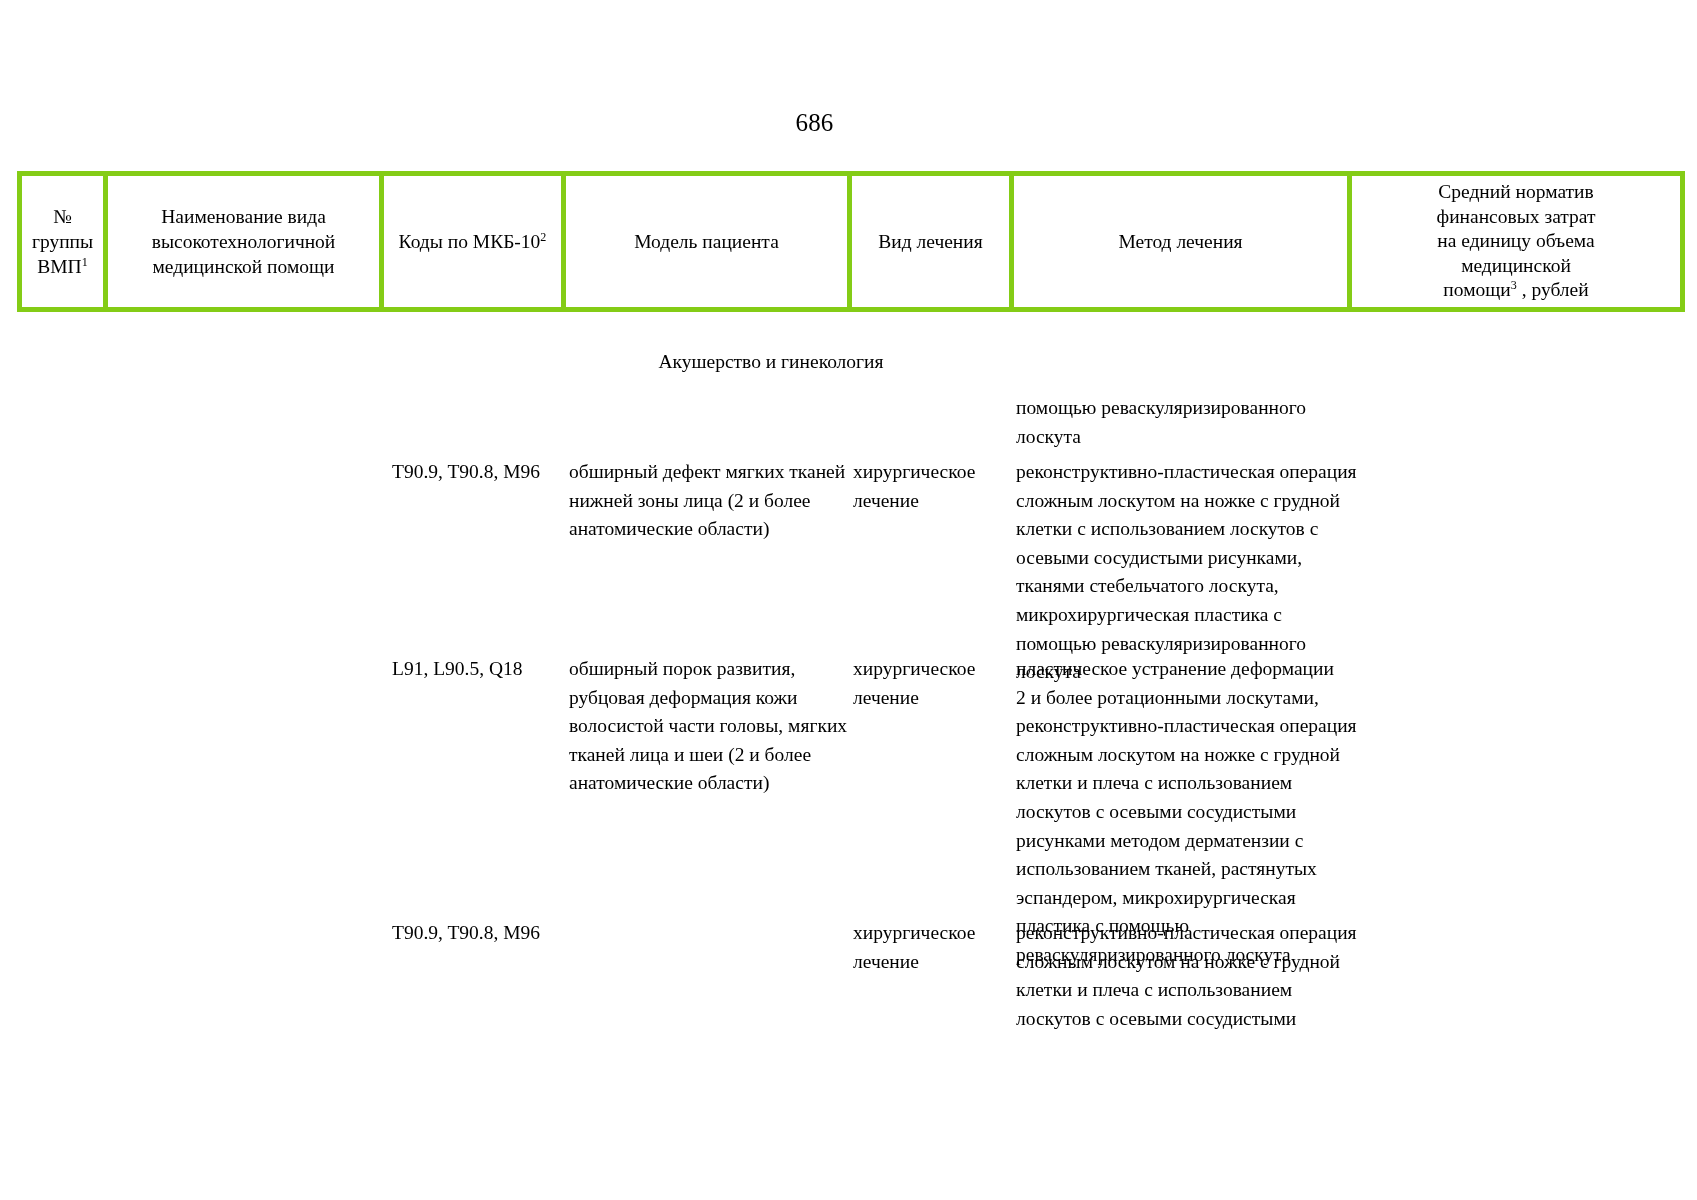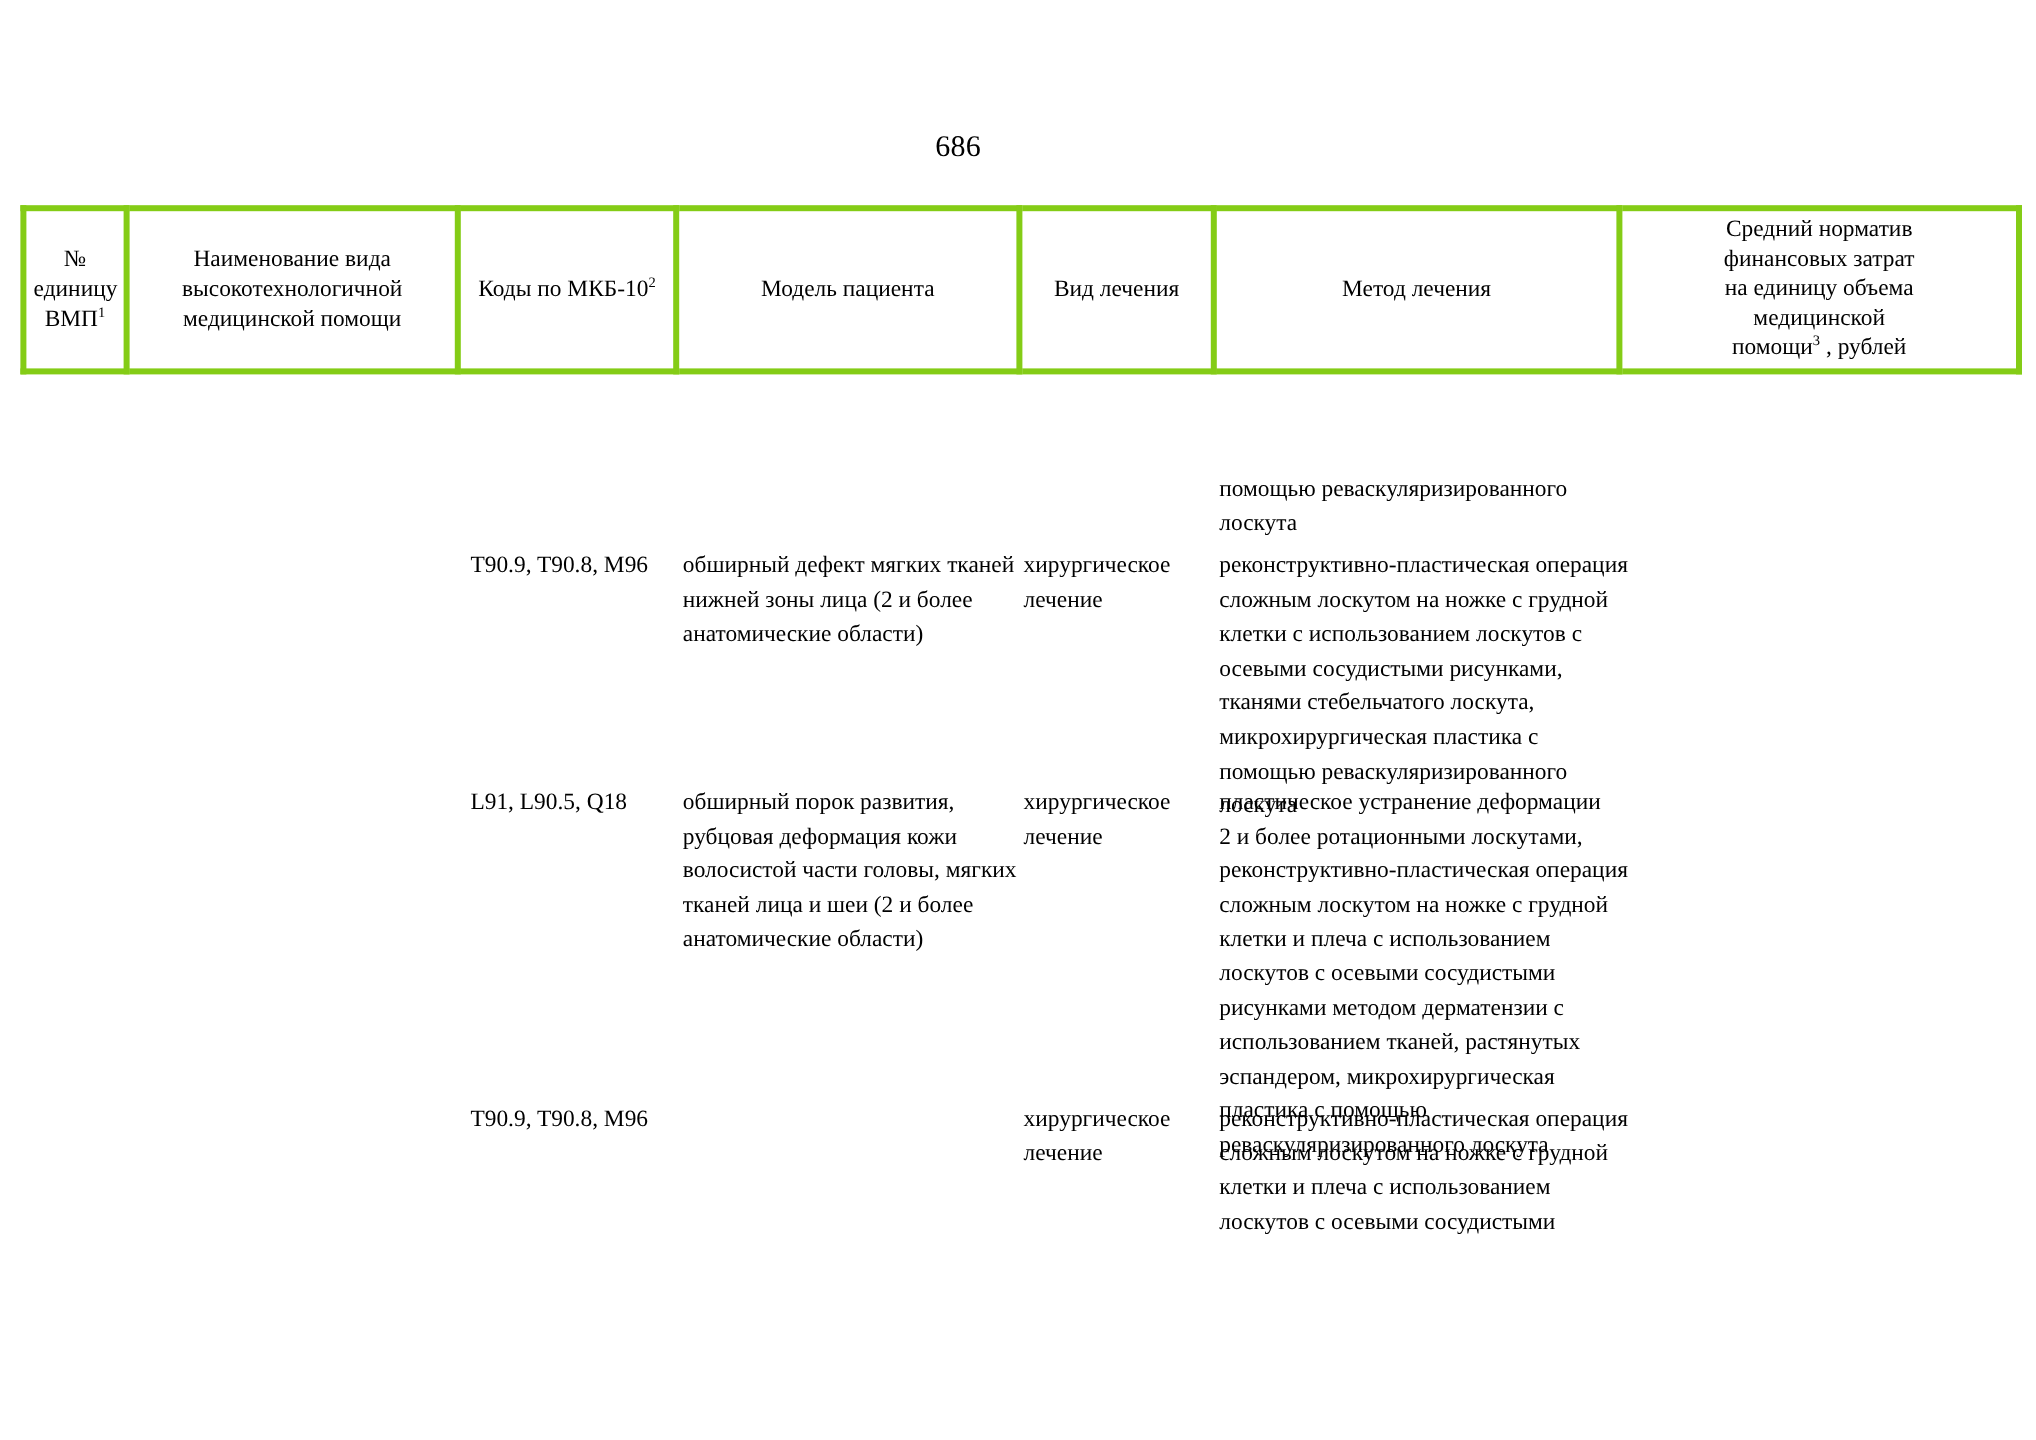--- a/index.html
+++ b/index.html
@@ -27,20 +27,21 @@
   
   .page-number {
     position: absolute;
     top: 108px;
     left: 0;
     width: 1597px;
     text-align: center;
     font-size: 25px;
     line-height: 30px;
     letter-spacing: 0.2px;
+    padding-left: 16px;
   }
 
   
   .header-table {
     position: absolute;
     top: 171px;
     left: 17px;
     width: 1663px;
     border-collapse: collapse;
     table-layout: fixed;
@@ -115,21 +116,21 @@
 
 <div class="page">
 
   <div class="page-number">686</div>
 
   <table class="header-table">
     <tbody>
         <tr>
       <td class="col-num">
         <span>№</span><br>
-        <span>единицу</span><br>
+        <span>группы</span><br>
         <span>ВМП</span><sup>1</sup>
       </td>
       <td class="col-name" style="white-space: pre-line;">Наименование вида
 высокотехнологичной
 медицинской помощи</td>
       <td class="col-codes">
         <span>Коды по МКБ-10</span><sup>2</sup>
       </td>
       <td class="col-model">Модель пациента</td>
       <td class="col-type">Вид лечения</td>
@@ -138,20 +139,21 @@
         <span>Средний норматив</span><br>
         <span>финансовых затрат</span><br>
         <span>на единицу объема</span><br>
         <span>медицинской</span><br>
         <span>помощи</span><sup>3</sup><span> , рублей</span>
       </td>
     </tr>
   </tbody>
     </table>
 
+  <div class="section-heading">Акушерство и гинекология</div>
 
   <div class="body-layer">
 
     <div class="cell-text x-method" style="top: 394px;">помощью реваскуляризированного
 лоскута</div>
 
     <div class="cell-text x-codes codes-line" style="top: 458px;">T90.9, T90.8, M96</div>
     <div class="cell-text x-model" style="top: 458px;">обширный дефект мягких тканей
 нижней зоны лица (2 и более
 анатомические области)</div>

